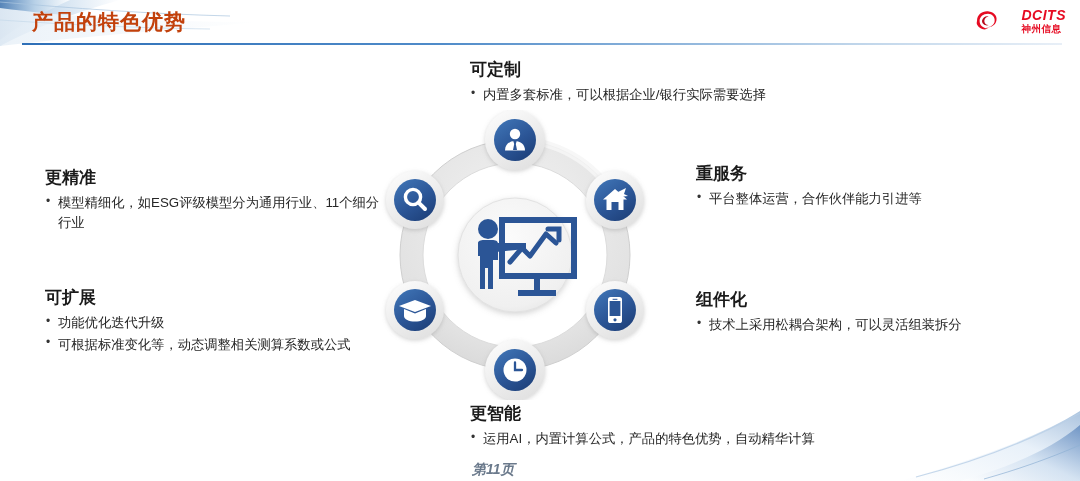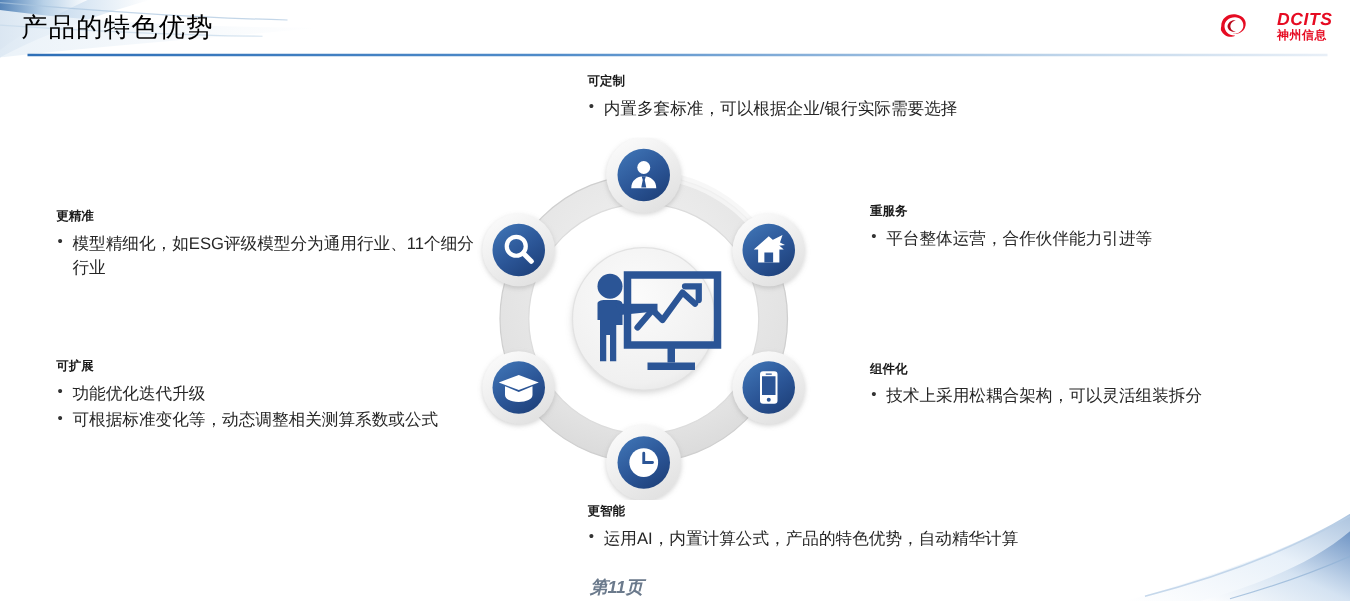--- a/index.html
+++ b/index.html
@@ -28,25 +28,25 @@
     background: #ffffff;
   }
   #header-swoosh {
     position: absolute;
     left: 0; top: 0;
     width: 560px;
     height: 46px;
   }
   #header-title {
     position: absolute;
-    left: 17px;
+    left: 32px;
     top: 8px;
     font-size: 21px;
-    font-weight: normal;
-    color: #000000;
+    font-weight: bold;
+    color: #c2410c;
     letter-spacing: 1px;
     z-index: 5;
     white-space: nowrap;
   }
   #header-rule {
     position: absolute;
     left: 22px;
     top: 43px;
     width: 1040px;
     height: 2px;
@@ -95,21 +95,21 @@
     position: absolute;
     left: 370px;
     top: 110px;
     width: 290px;
     height: 290px;
   }
 
   
   .block { position: absolute; }
   .block-title {
-    font-size: 10px;
+    font-size: 17px;
     font-weight: bold;
     color: #1a1a1a;
     margin-bottom: 5px;
     line-height: 1.2;
   }
   .block-list {
     margin: 0;
     padding: 0;
     list-style: none;
   }

